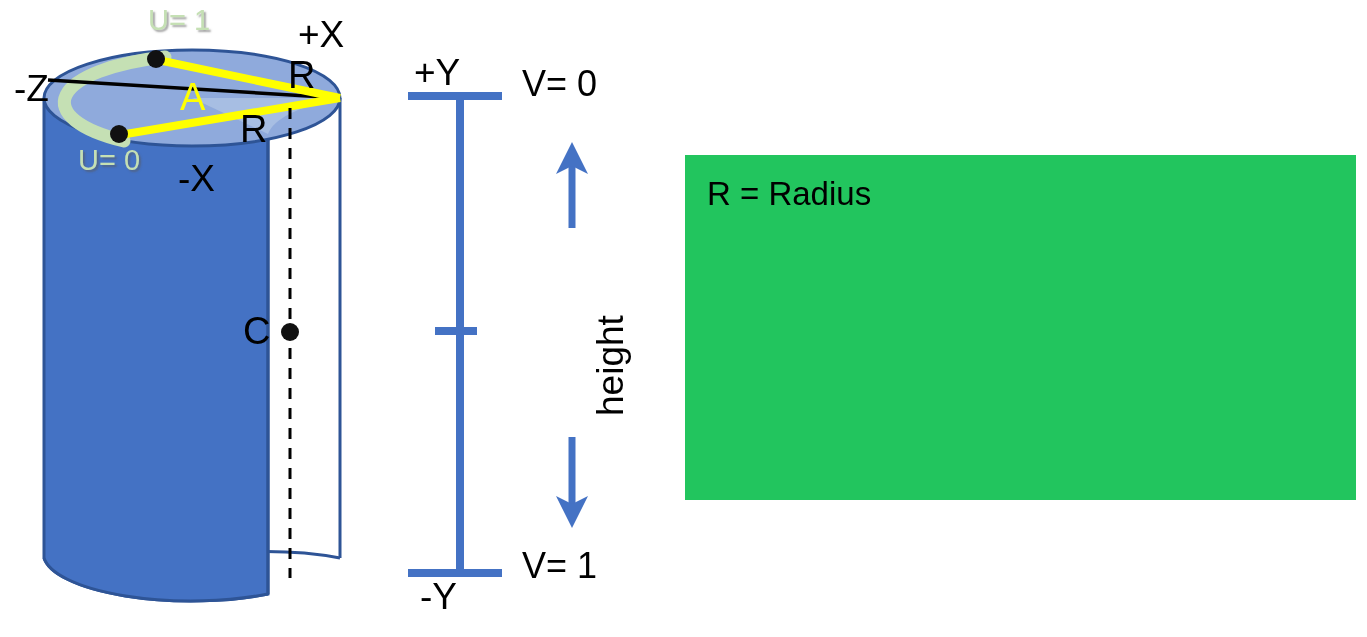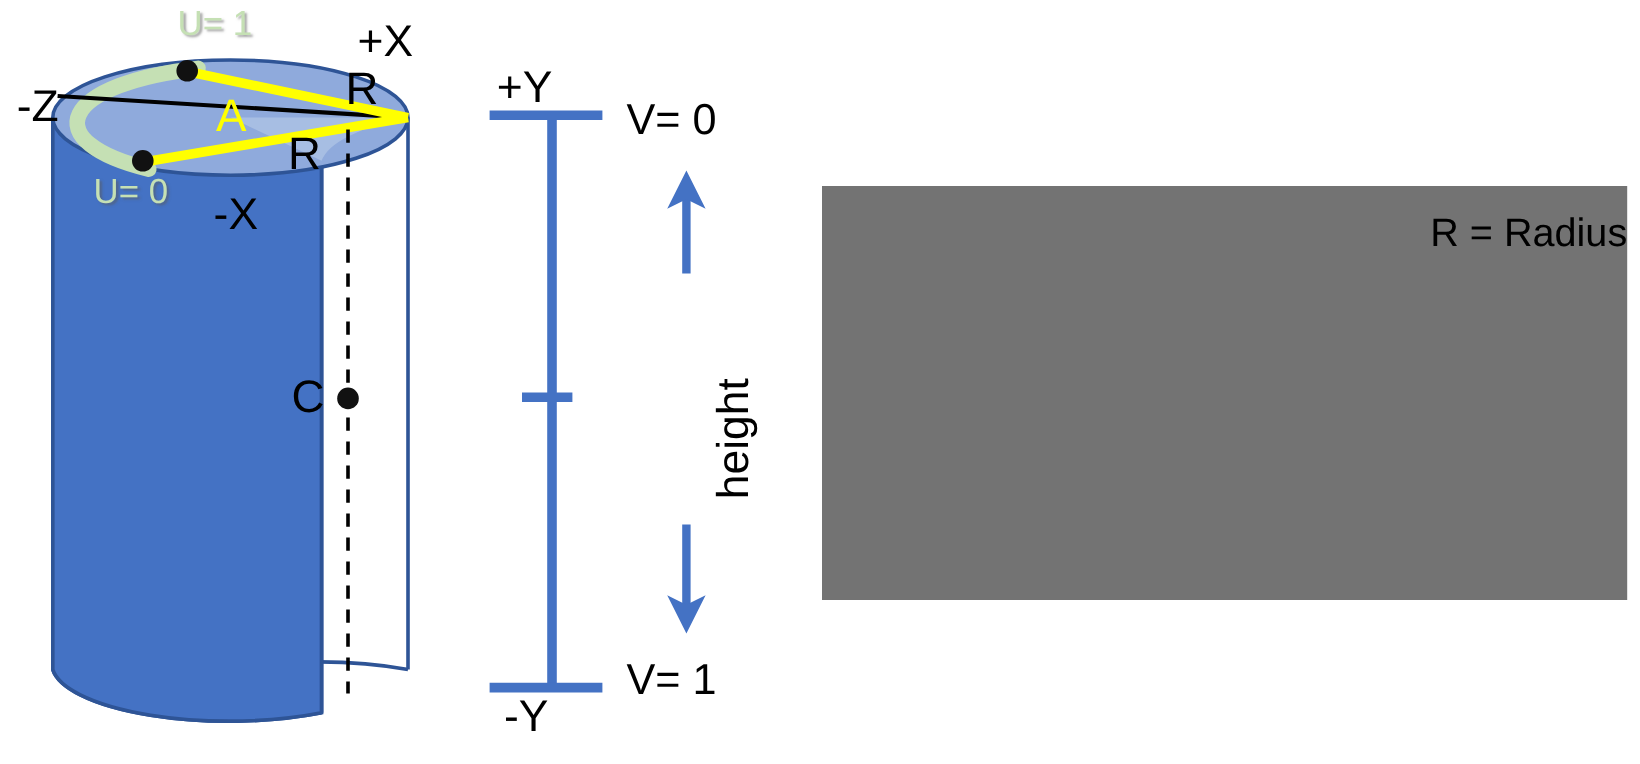--- a/index.html
+++ b/index.html
@@ -58,24 +58,23 @@
     line-height: 1;
   }
 
   
   #legend {
     position: absolute;
     left: 685px;
     top: 155px;
     width: 671px;
     height: 345px;
-    background: #737373;
+    background: #22c55e;
     box-sizing: border-box;
     padding: 18px 0 0 22px;
-    text-align: right;
   }
   .legend-row {
     font-size: 33px;
     color: #000000;
     line-height: 1.30;
     margin-bottom: 17px;
     font-family: "Liberation Sans", sans-serif;
   }
   .legend-row .cont {
     display: block;
@@ -165,21 +164,21 @@
   <div class="lbl r-lbl" style="left:240px; top:110px;">R</div>
 
   <div class="lbl a-lbl" style="left:180px; top:78px;">A</div>
 
   <div class="lbl c-lbl" style="left:243px; top:312px;">C</div>
 
   <div class="lbl axis-lbl" style="left:414px; top:54px;">+Y</div>
 
   <div class="lbl axis-lbl" style="left:420px; top:578px;">-Y</div>
 
-  <div class="lbl uv-lbl" style="left:522px; top:82px;">V= 0</div>
+  <div class="lbl uv-lbl" style="left:522px; top:66px;">V= 0</div>
 
   <div class="lbl uv-lbl" style="left:522px; top:548px;">V= 1</div>
 
   <div class="height-lbl" style="left:592px; top:416px;">height</div>
 
   <div id="legend">
 
     <div class="legend-row">
       <span>R = Radius</span>
     </div>

